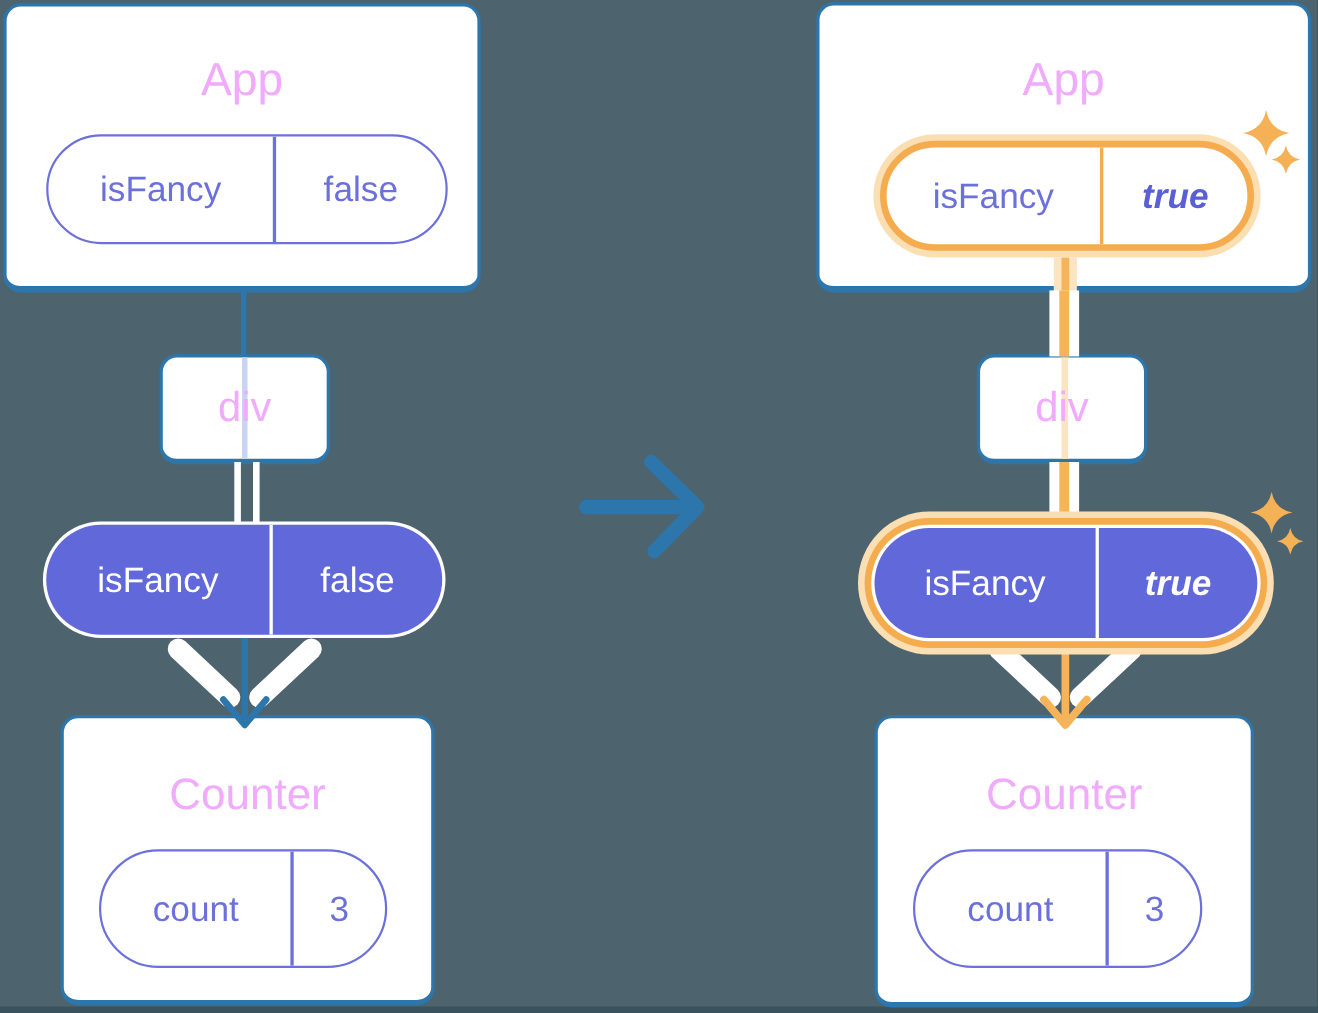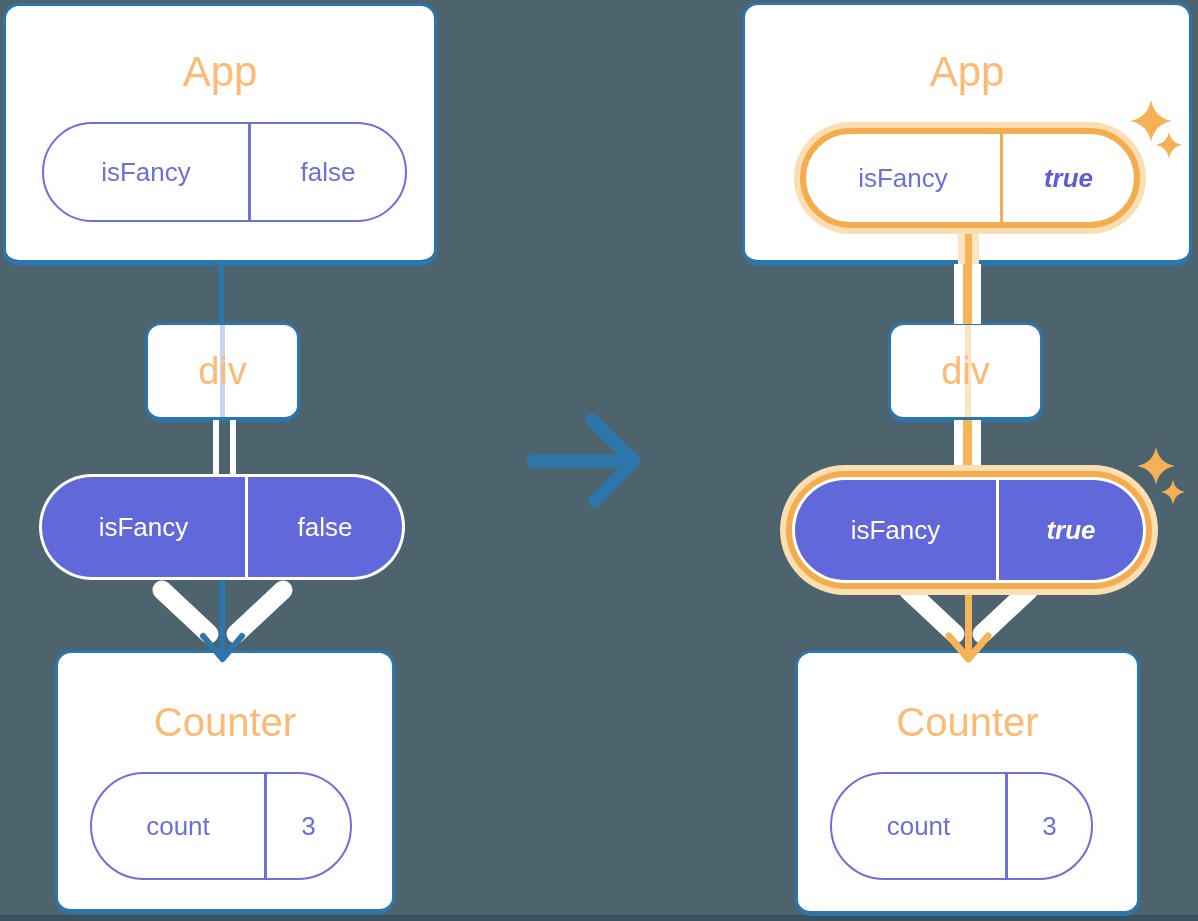--- a/index.html
+++ b/index.html
@@ -9,21 +9,21 @@
     font-family:"Liberation Sans",sans-serif;
   }
   #bottom-strip{position:absolute;left:0;bottom:0;width:100%;height:6px;background:#3A525D;z-index:0;}
   .card{
     position:absolute;background:#fff;
     border:3px solid #2C76AC;border-bottom-width:6px;border-radius:16px;
     z-index:2;box-sizing:border-box;
   }
   .card-title{
     position:absolute;left:0;right:0;text-align:center;
-    color:#fdba74;font-weight:500;z-index:3;
+    color:#f0abfc;font-weight:500;z-index:3;
   }
   .pill{
     position:absolute;box-sizing:border-box;display:flex;align-items:stretch;
     border-radius:60px;z-index:4;overflow:hidden;
   }
   .pill-outline{border:2.5px solid #6B70DB;background:#fff;color:#6B70DB;}
   .pill-outline .pill-divider{background:#6B70DB;}
   .pill-solid{background:#6168DA;color:#fff;box-shadow:0 0 0 3px #ffffff;}
   .pill-solid .pill-divider{background:#ffffff;}
   .pill-hl-app{
@@ -31,21 +31,21 @@
     box-shadow:0 0 0 6px #FBDFB2;
   }
   .pill-hl-app .pill-divider{background:#F5AC4E;}
   .pill-hl-solid{
     background:#6168DA;color:#fff;
     box-shadow:0 0 0 3px #ffffff,0 0 0 9px #F5AC4E,0 0 0 15px #FBDFB2;
   }
   .pill-hl-solid .pill-divider{background:#ffffff;}
   .pill-cell{
     display:flex;align-items:center;justify-content:center;
-    font-size:26px;box-sizing:border-box;
+    font-size:32px;box-sizing:border-box;
   }
   .pill-divider{width:3px;flex:0 0 3px;}
   .bold{font-weight:700;font-style:italic;}
   .vline{position:absolute;z-index:3;}
   .thruline{position:absolute;top:0;bottom:0;z-index:1;}
   svg{position:absolute;overflow:visible;}
   .sparkle{z-index:6;}
 </style>
 </head>
 <body>

